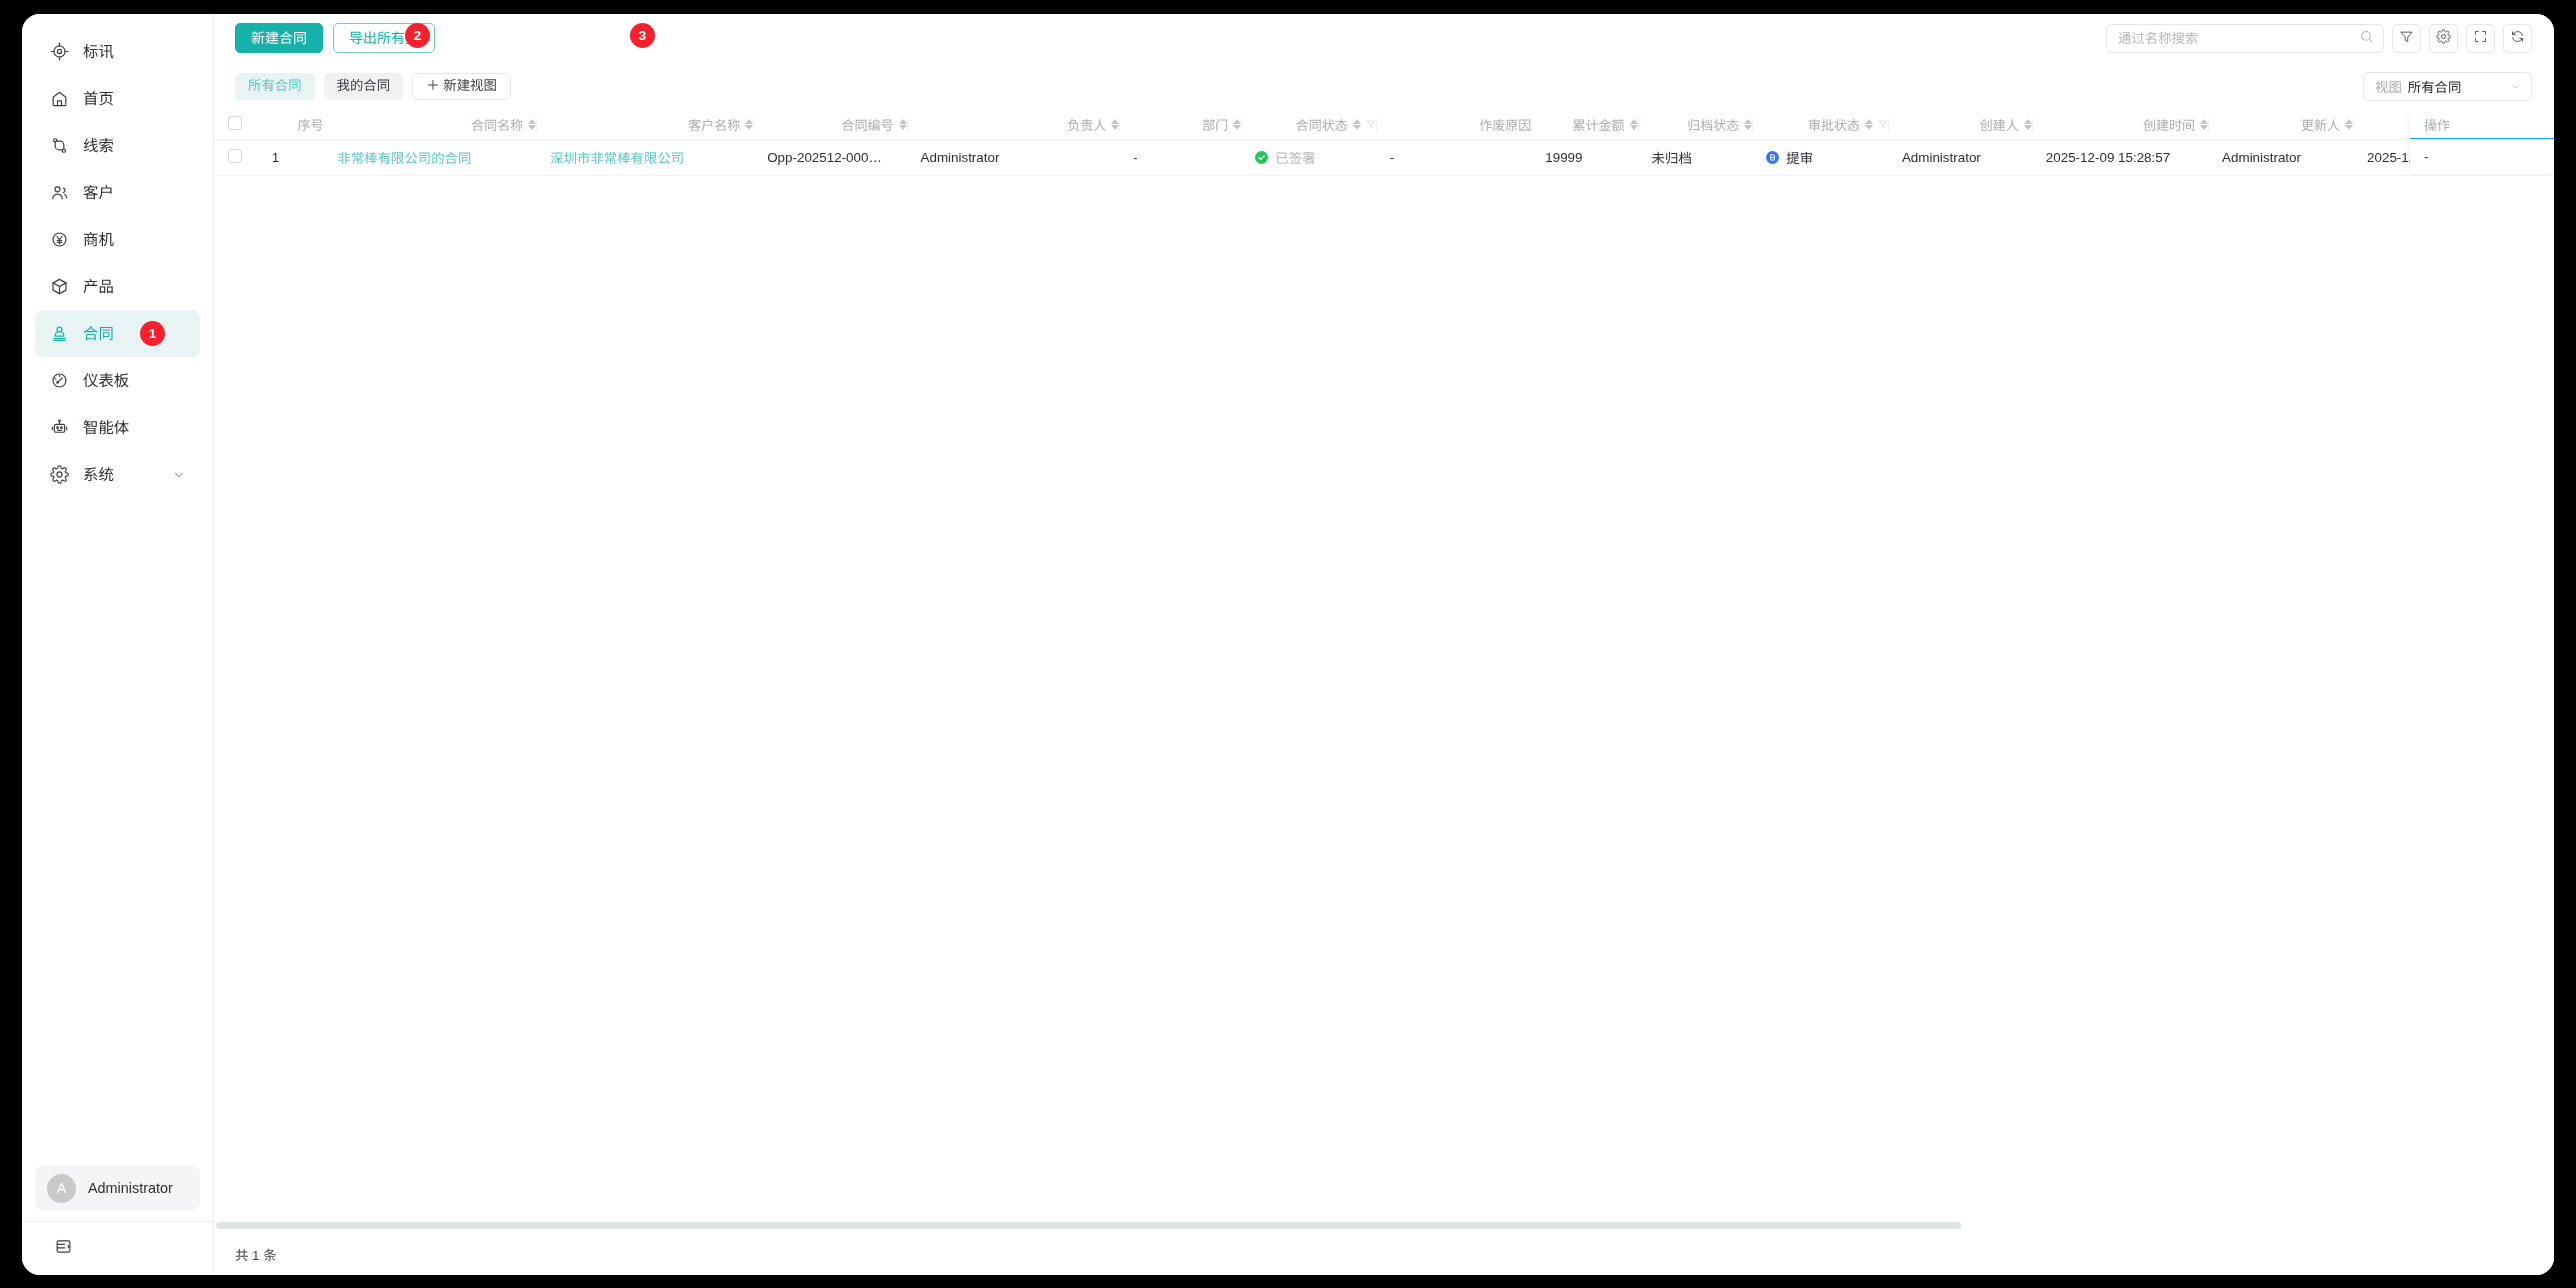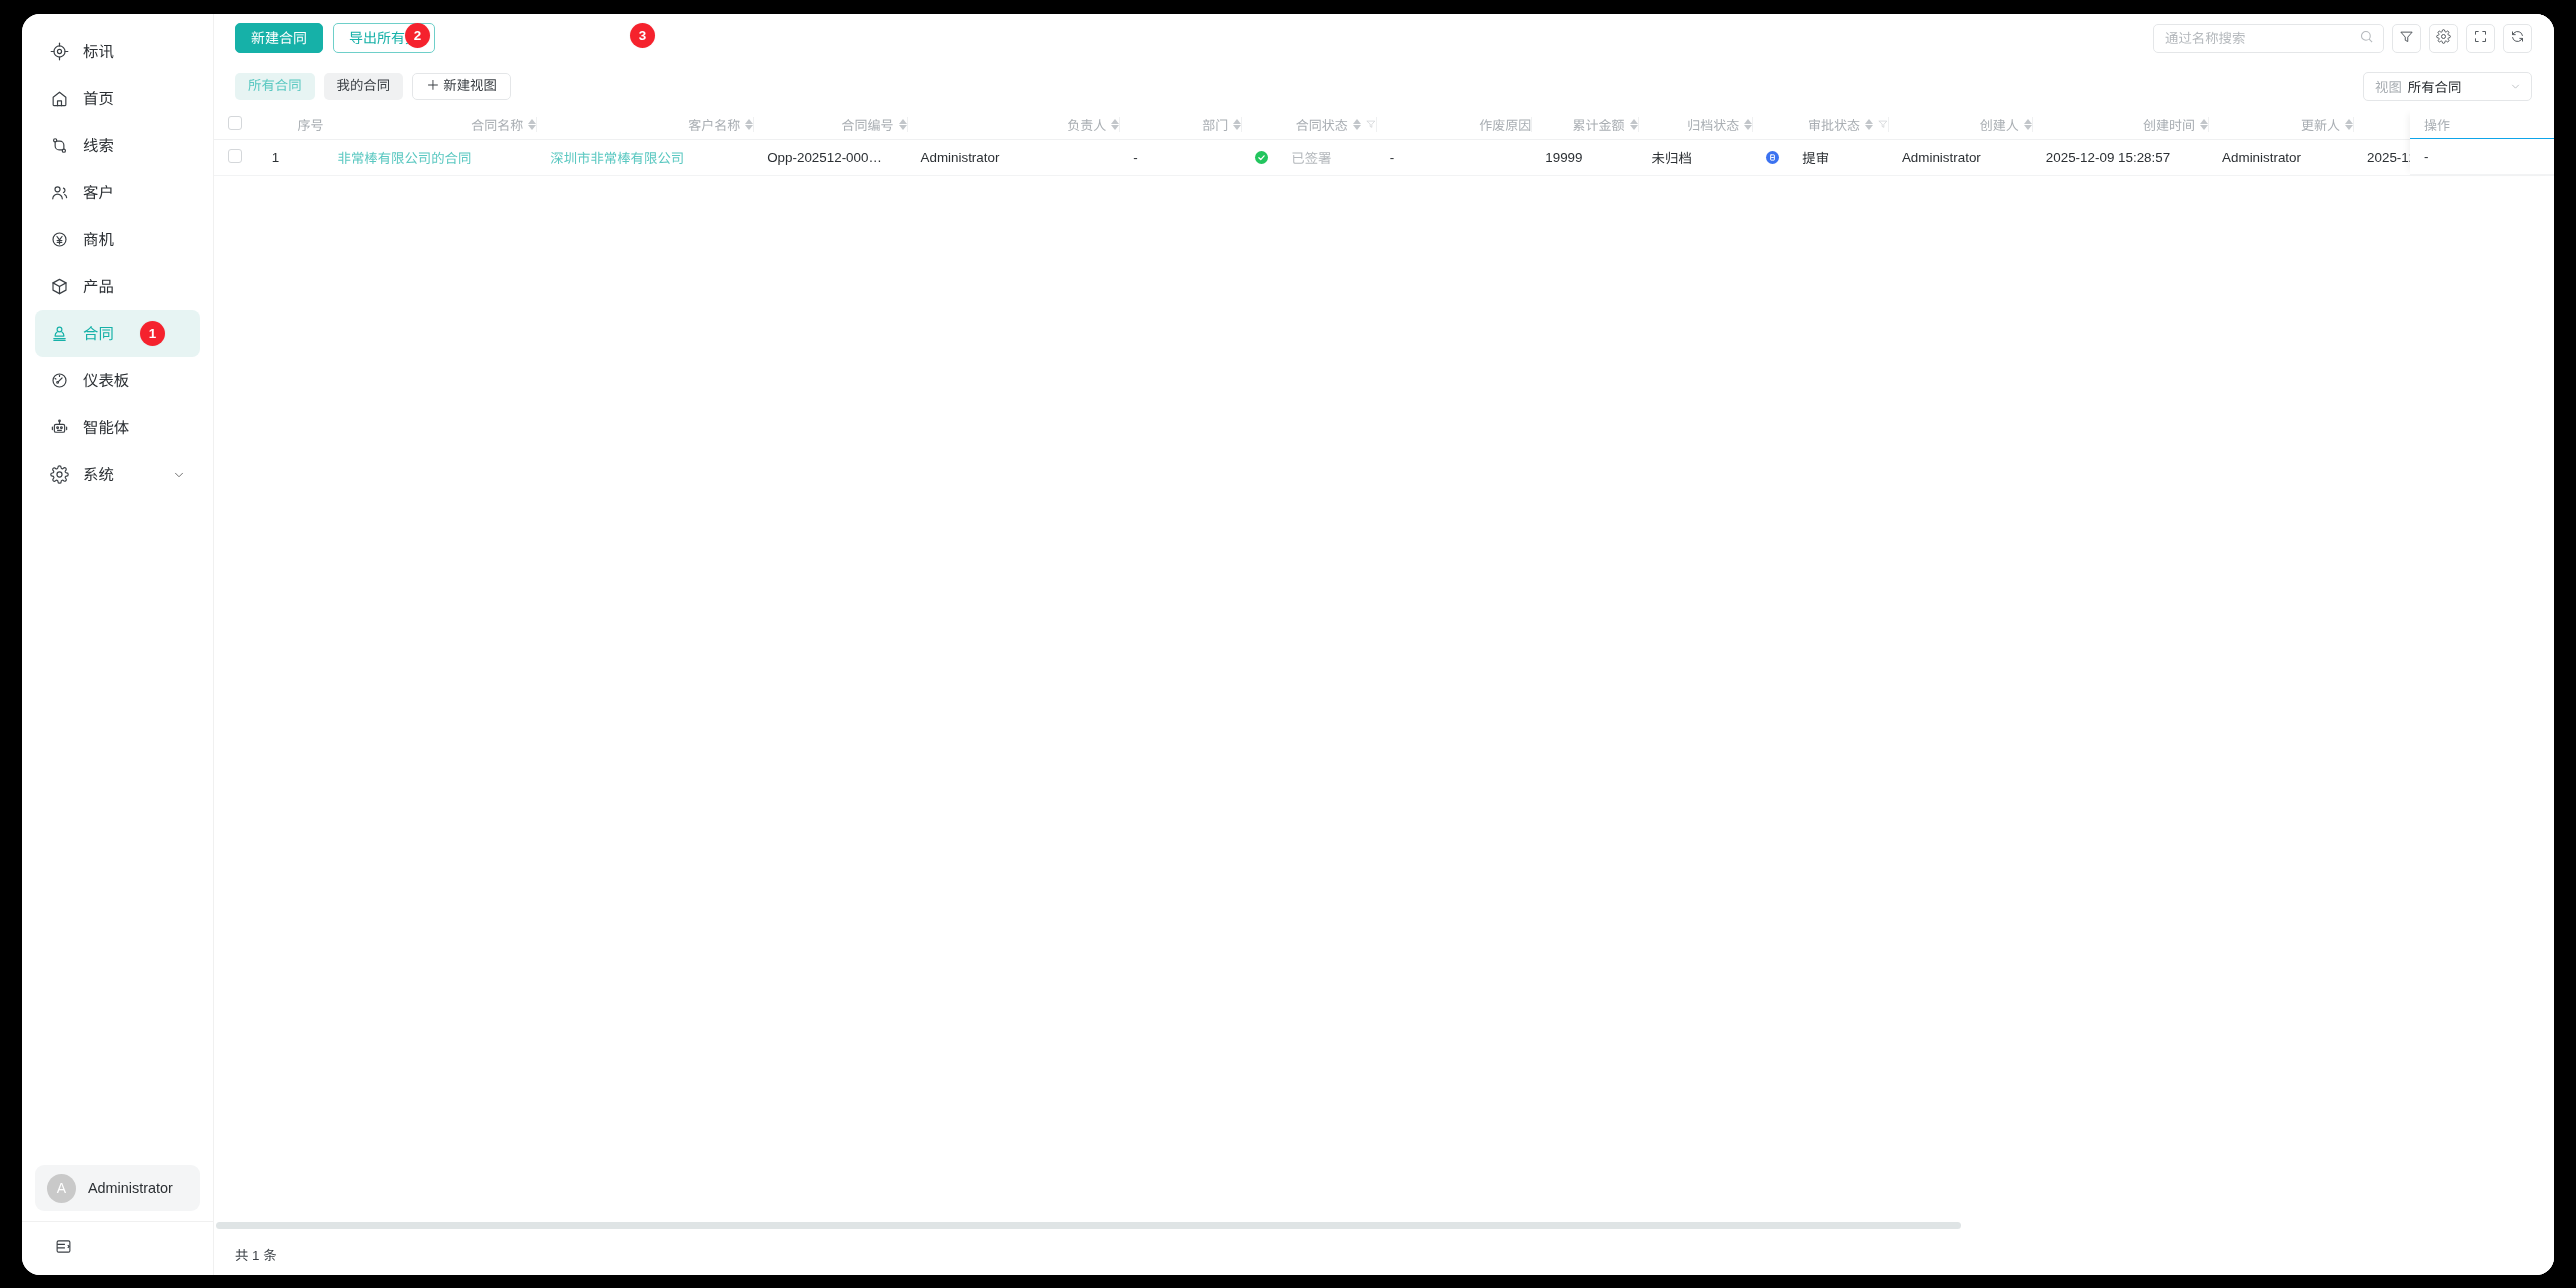--- a/index.html
+++ b/index.html
@@ -150,21 +150,21 @@
   #badge-new-contract { left: 191px; top: 9px; }
   #badge-export-all { left: 416px; top: 9px; }
 
   .toolbar-right {
     margin-left: auto;
     display: flex;
     align-items: center;
     gap: 8px;
   }
   #search-box {
-    width: 231px;
+    width: 278px;
     height: 29px;
     border: 1px solid #e4e6e8;
     border-radius: 5px;
     display: flex;
     align-items: center;
     padding: 0 9px 0 11px;
     background: #ffffff;
   }
   #search-input {
     flex: 1 1 auto;
@@ -285,21 +285,21 @@
     padding: 0 0 0 14px;
     border-bottom: 1px solid #f2f3f4;
     color: #2b2f33;
     white-space: nowrap;
     overflow: hidden;
     text-overflow: ellipsis;
     vertical-align: middle;
     background: #ffffff;
   }
   .link-cell { color: #5bc8c1; cursor: pointer; }
-  .cell-flex { display: flex; align-items: center; gap: 23px; }
+  .cell-flex { display: flex; align-items: center; gap: 7px; }
   .dot-ico { width: 13px; height: 13px; border-radius: 50%; display: inline-flex; align-items: center; justify-content: center; flex: 0 0 13px; }
   .dot-ico.green { background: #22c55e; }
   .dot-ico.blue { background: #3b72f0; }
   .dot-ico svg { width: 9px; height: 9px; }
   .status-muted { color: #b5b9bd; }
 
   .chk {
     width: 14px; height: 14px;
     border: 1px solid #d4d7da;
     border-radius: 3px;

